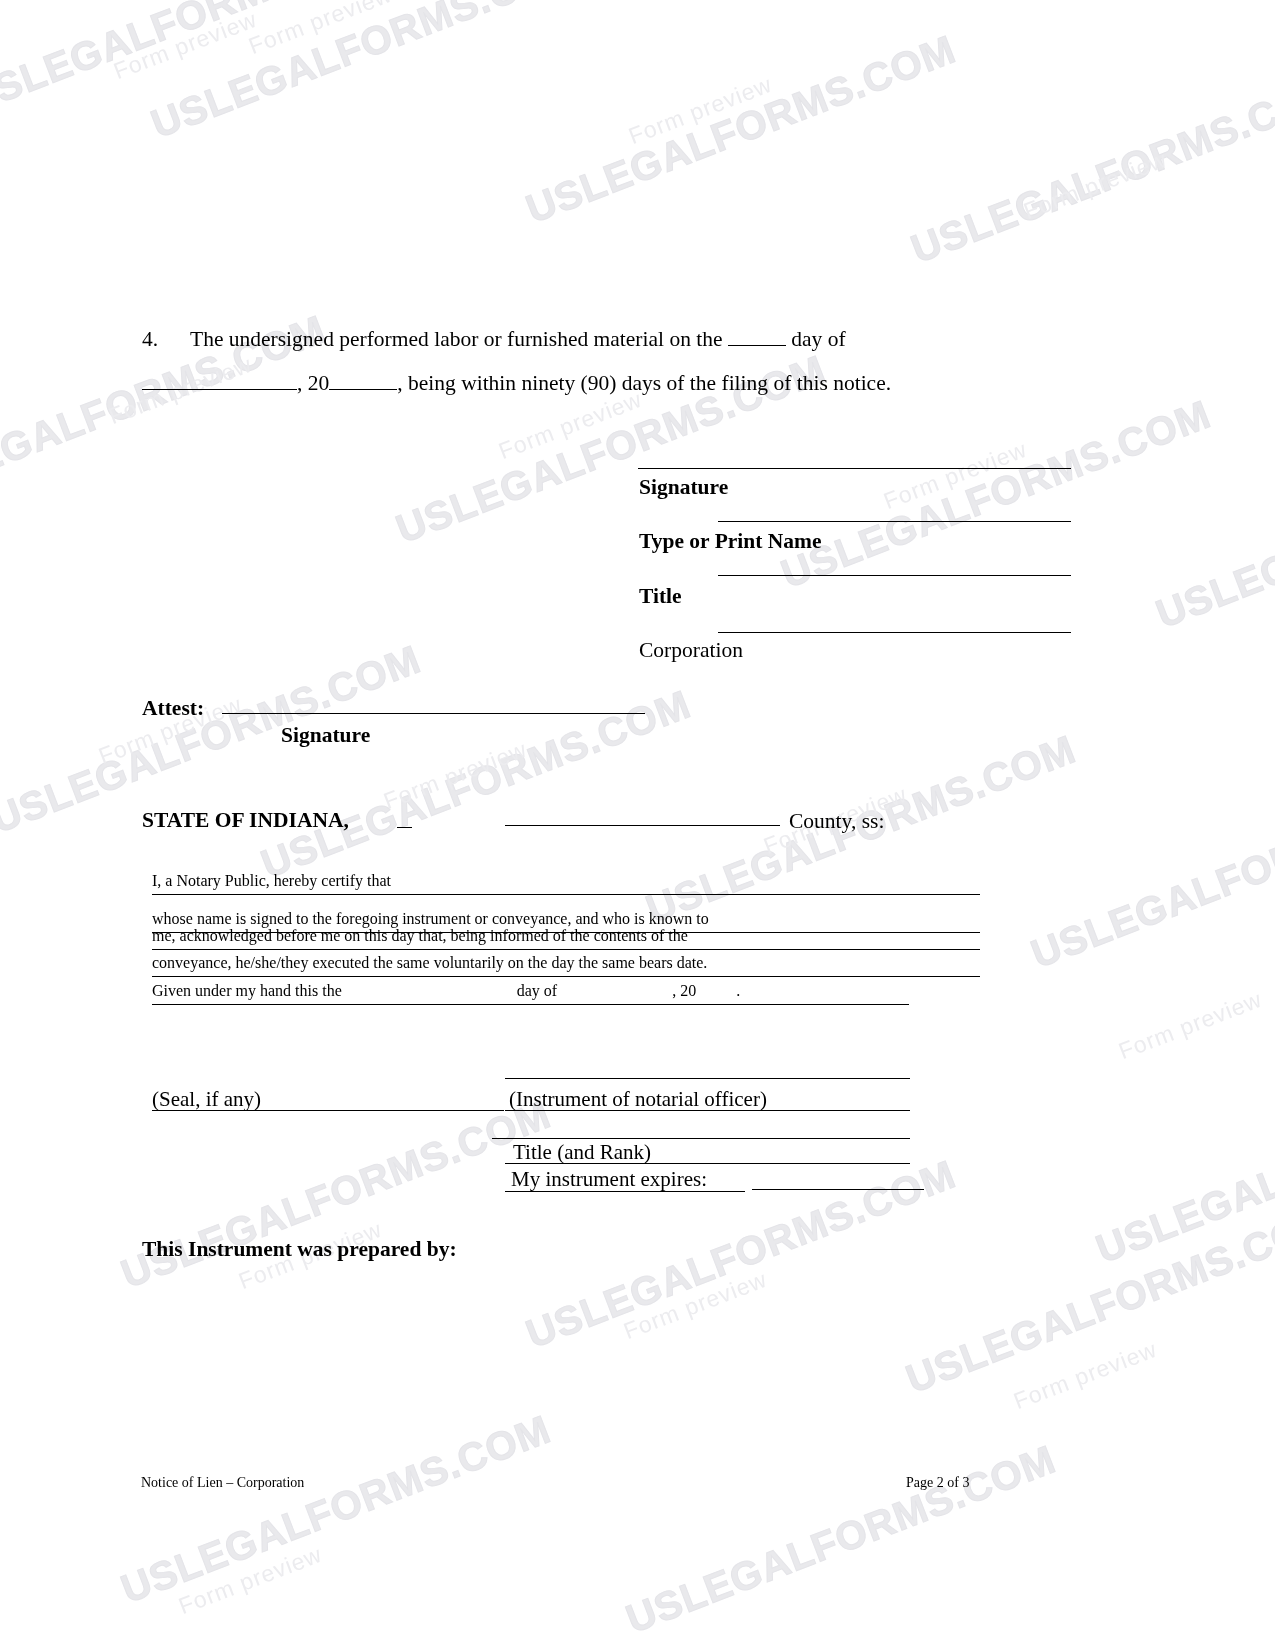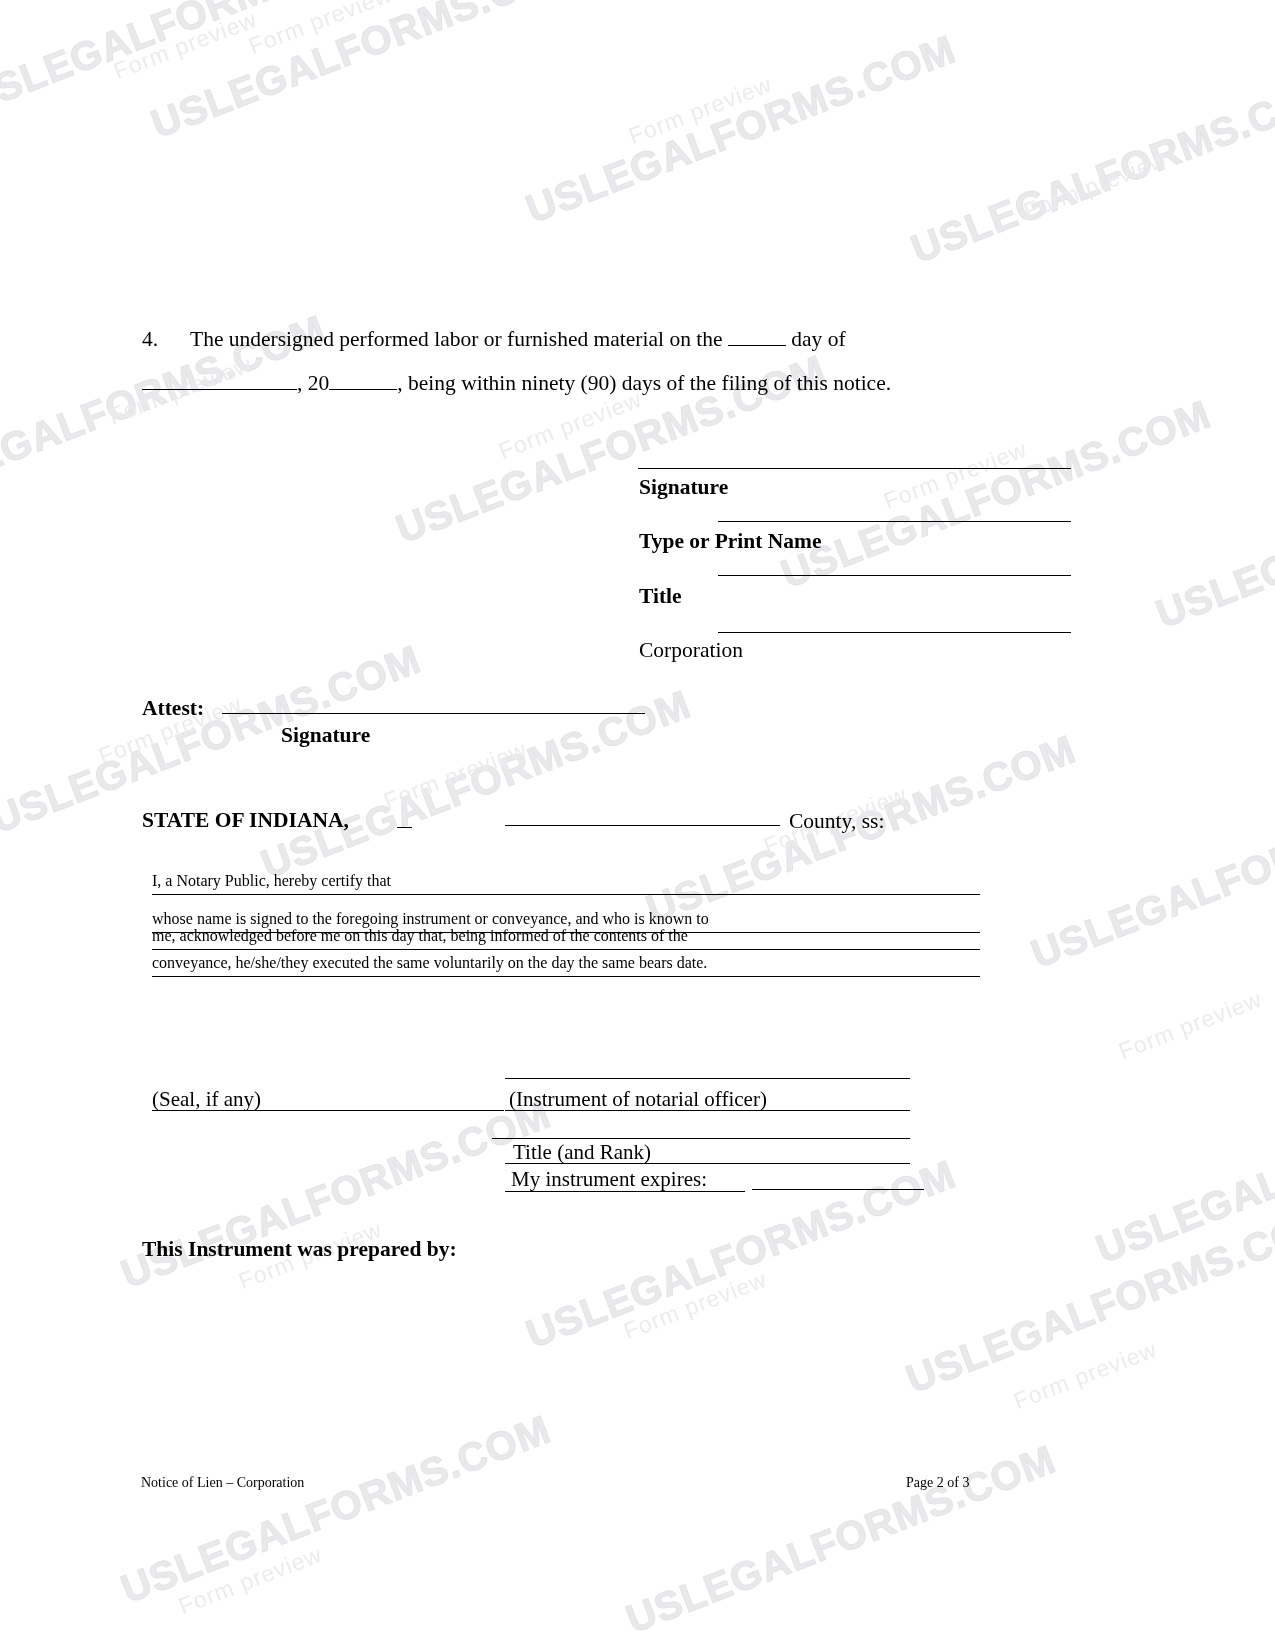--- a/index.html
+++ b/index.html
@@ -189,20 +189,21 @@
 
     <div class="abs body-text b" style="left:142px; top:806px;"><span>STATE OF INDIANA</span><span>,</span></div>
     <div class="rule-thin" style="left:397px; top:827px; width:15px;"></div>
     <div class="rule" style="left:505px; top:825px; width:275px;"></div>
     <div class="abs body-text" style="left:789px; top:807px;">County, ss:</div>
 
     <div class="notary-line" style="left:152px; top:868px; width:828px;"><span>I, a Notary Public, hereby certify that</span></div>
     <div class="notary-line" style="left:152px; top:896px; width:828px;margin-top:10px;">whose name is signed to the foregoing instrument or conveyance, and who is known to</div>
     <div class="notary-line" style="left:152px; top:923px; width:828px;">me, acknowledged before me on this day that, being informed of the contents of the</div>
     <div class="notary-line" style="left:152px; top:950px; width:828px;">conveyance, he/she/they executed the same voluntarily on the day the same bears date.</div>
+    <div class="notary-line" style="left:152px; top:978px; width:757px;"><span>Given under my hand this the</span><span style="display:inline-block;width:175px;"></span><span>day of</span><span style="display:inline-block;width:115px;"></span><span>, 20</span><span style="display:inline-block;width:40px;"></span><span>.</span></div>
 
     <div class="rule" style="left:505px; top:1078px; width:405px;"></div>
     <div class="abs seal-text" style="left:152px; top:1087px;">(Seal, if any)</div>
     <div class="rule" style="left:152px; top:1110px; width:352px;"></div>
     <div class="abs seal-text" style="left:509px; top:1087px;">(Instrument of notarial officer)</div>
     <div class="rule" style="left:505px; top:1110px; width:405px;"></div>
 
     <div class="rule" style="left:492px; top:1138px; width:418px;"></div>
     <div class="abs seal-text" style="left:513px; top:1140px;">Title (and Rank)</div>
     <div class="rule" style="left:505px; top:1163px; width:405px;"></div>

